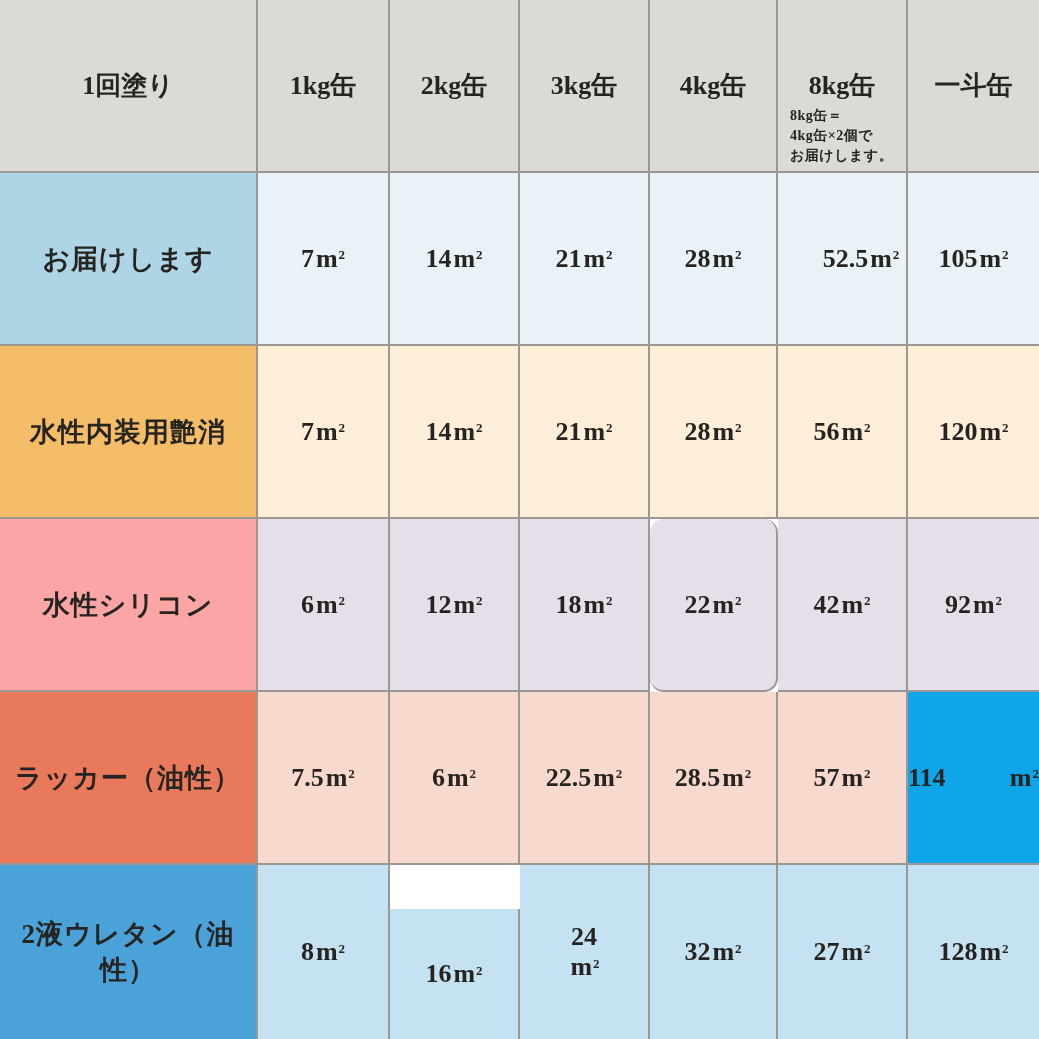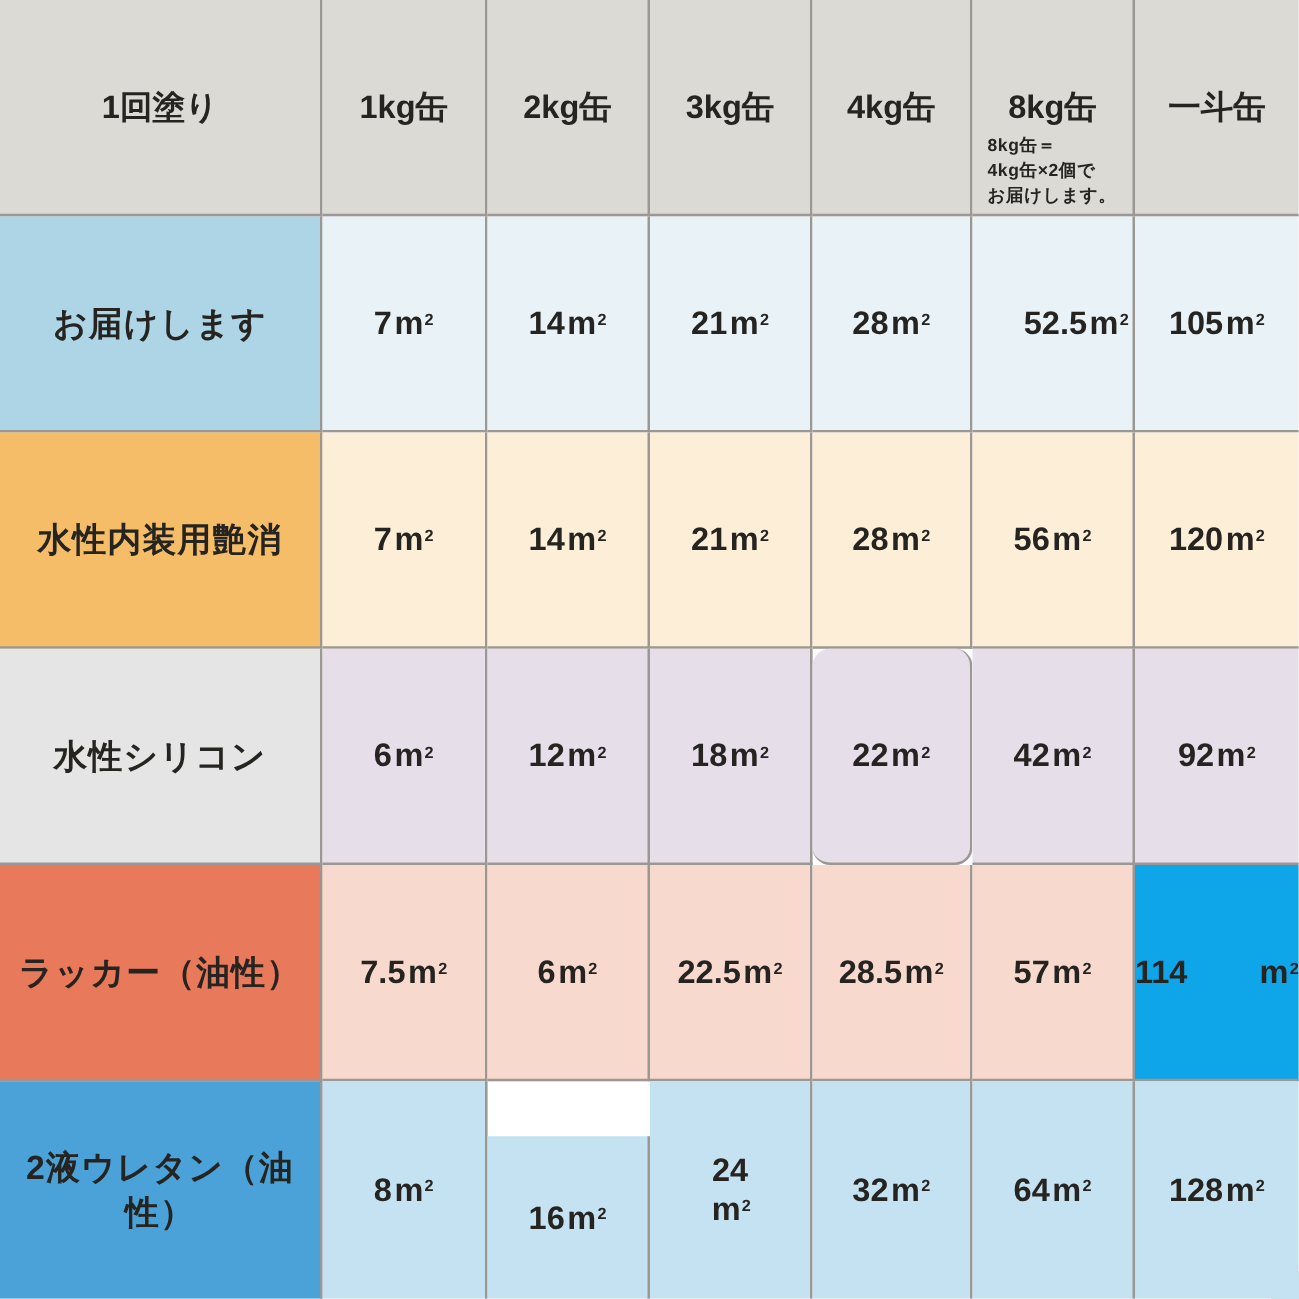--- a/index.html
+++ b/index.html
@@ -7,21 +7,21 @@
     --grid-line:#9b9893;
     --header-bg:#dcdad5;
     --text:#262420;
   }
   .table{
     position:relative;
     display:grid;
     grid-template-columns:258px 132px 130px 130px 128px 130px 131px;
     grid-template-rows:173px 173px 173px 173px 173px 174px;
     width:943px;height:1039px;
-    font-family:Liberation Sans, sans-serif;
+    font-family:Liberation Serif, serif;
     font-weight:bold;
     color:var(--text);
   }
   .table > div{
     box-sizing:border-box;
     border-right:2px solid var(--grid-line);
     border-bottom:2px solid var(--grid-line);
     display:flex;align-items:center;justify-content:center;
   }
   .table > div.last-col{border-right:none;}
@@ -135,21 +135,21 @@
   </div>
   <div class="cell" style="background: rgb(253, 238, 216);">
     <span class="num">56</span>
     <span class="unit"><span>m</span><sup>2</sup></span>
   </div>
   <div class="cell last-col" style="background: rgb(253, 238, 216);">
     <span class="num">120</span>
     <span class="unit"><span>m</span><sup>2</sup></span>
   </div>
 
-  <div class="label-cell" style="background: #e5e5e5;">
+  <div class="label-cell" style="background: #fca5a5;">
     <span>水性シリコン</span>
   </div>
   <div class="cell" style="background: rgb(230, 223, 234);">
     <span class="num">6</span>
     <span class="unit"><span>m</span><sup>2</sup></span>
   </div>
   <div class="cell" style="background: rgb(230, 223, 234);">
     <span class="num">12</span>
     <span class="unit"><span>m</span><sup>2</sup></span>
   </div>
@@ -211,21 +211,21 @@
   </div>
   <div class="cell last-row" style="background: rgb(197, 226, 242); flex-direction: column;">
     <span class="num">24</span>
     <span class="unit"><span>m</span><sup>2</sup></span>
   </div>
   <div class="cell last-row" style="background: rgb(197, 226, 242);">
     <span class="num">32</span>
     <span class="unit"><span>m</span><sup>2</sup></span>
   </div>
   <div class="cell last-row" style="background: rgb(197, 226, 242);">
-    <span class="num">64</span>
+    <span class="num">27</span>
     <span class="unit"><span>m</span><sup>2</sup></span>
   </div>
   <div class="cell last-col last-row" style="background: rgb(197, 226, 242);">
     <span class="num">128</span>
     <span class="unit"><span>m</span><sup>2</sup></span>
   </div>
 
 </div>
 
 </body></html>

